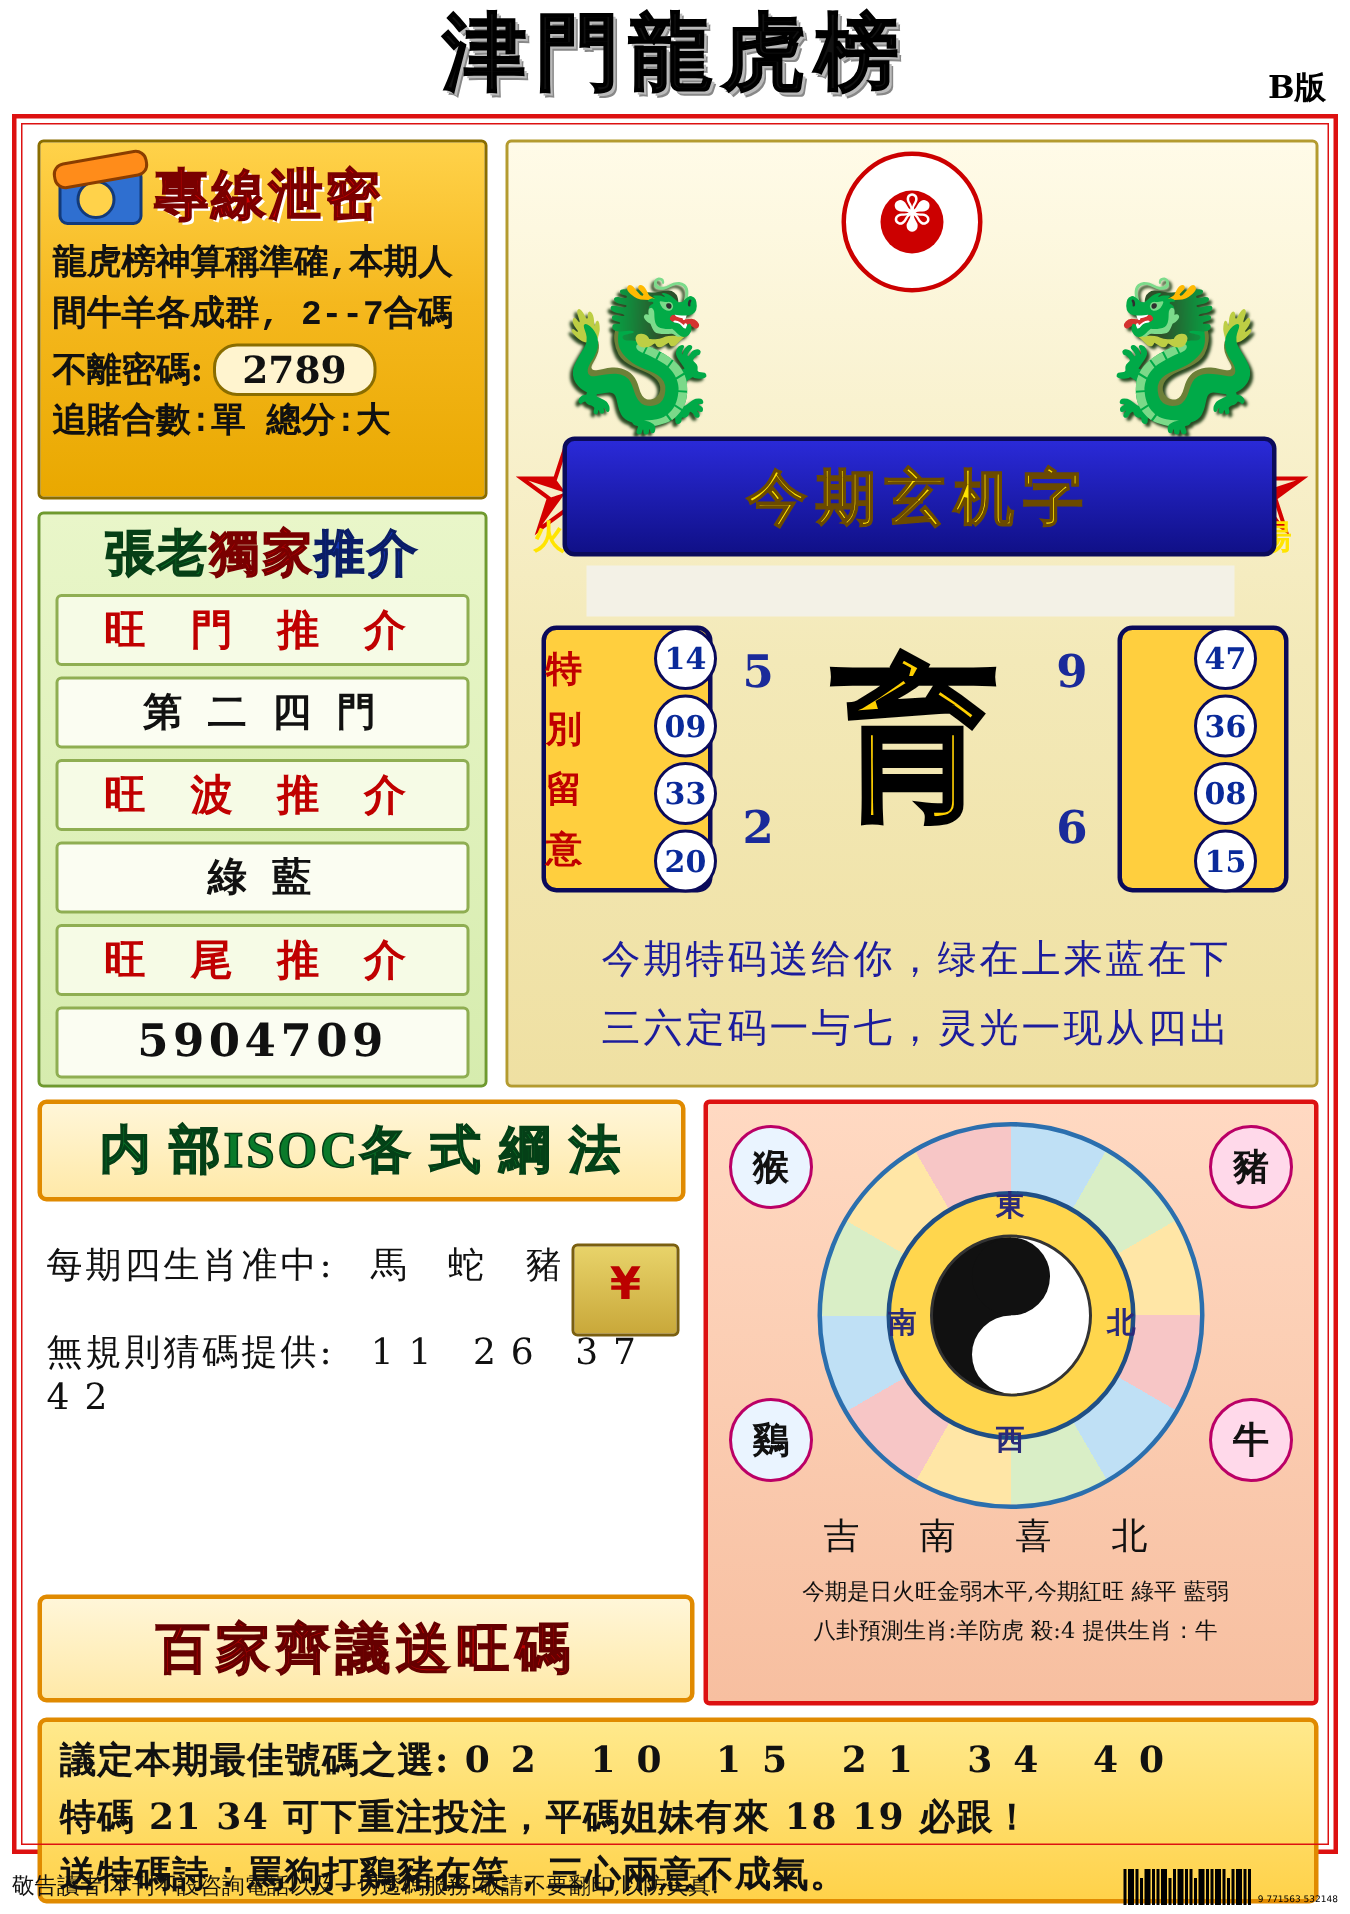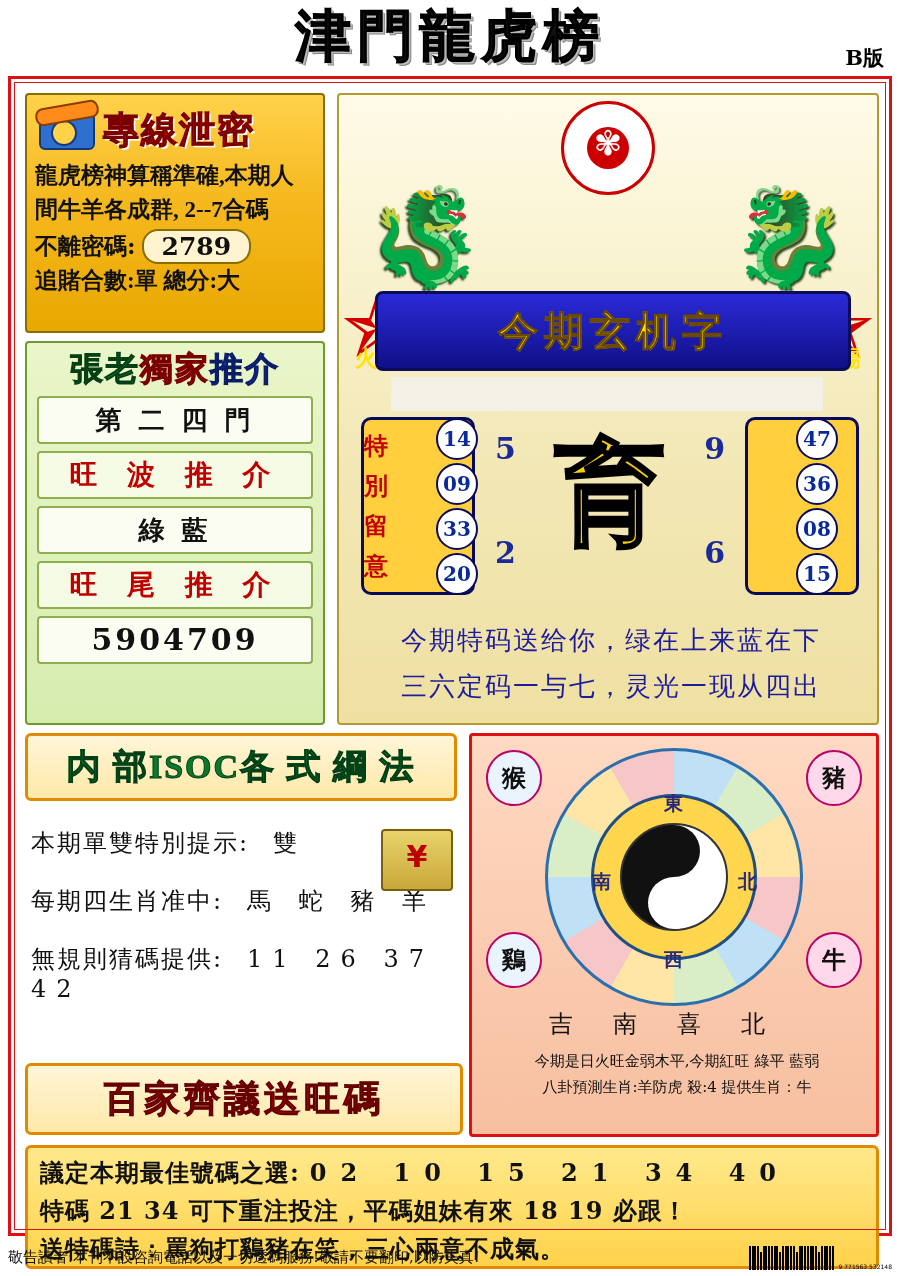--- a/index.html
+++ b/index.html
@@ -59,21 +59,21 @@
   .phone-ico .dial{position:absolute;left:16px;top:16px;width:22px;height:22px;border-radius:50%;background:#ffd24a;border:2px solid #123a7a;}
   .phone-ico .handset{position:absolute;left:0px;top:0px;width:60px;height:14px;background:#ff8c1a;border:2px solid #8a3d00;border-radius:8px;transform:rotate(-10deg);}
   .hotline-title{
     font-family:"DejaVu Serif","Liberation Serif",serif;
     font-size:36px;font-weight:bold;color:#d40000;
     -webkit-text-stroke:1px #7a0000;
     text-shadow:2px 2px 0 #fff;
     letter-spacing:2px;margin-left:6px;
   }
   .hotline-line{
-    font-family:Liberation Serif, serif;
+    font-family:Liberation Mono, monospace;
     font-size:23px;color:#111;line-height:34px;font-weight:bold;
   }
   .secret-row{display:flex;align-items:center;margin-top:2px;}
   .secret-label{font-family:"DejaVu Serif","Liberation Serif",serif;font-size:23px;font-weight:bold;color:#111;}
   .secret-pill{
     margin-left:6px;background:#fff4cf;border:2px solid #8a6d00;border-radius:16px;
     padding:1px 18px;font-size:25px;font-weight:bold;color:#111;
     font-family:"DejaVu Serif","Liberation Serif",serif;
   }
 
@@ -310,20 +310,21 @@
         <span class="secret-label">不離密碼:</span>
         <span class="secret-pill">2789</span>
       </div>
       <div class="hotline-line">追賭合數:單   總分:大</div>
     </div>
 
     <div class="box zhanglao">
       <div class="zl-head">
         <span class="g">張老</span><span class="r">獨家</span><span class="b">推介</span>
       </div>
+      <div class="zl-row red">旺 門 推 介</div>
       <div class="zl-row val">第 二 四 門</div>
       <div class="zl-row red">旺 波 推 介</div>
       <div class="zl-row val">綠    藍</div>
       <div class="zl-row red">旺 尾 推 介</div>
       <div class="zl-row val num">5904709</div>
     </div>
 
     <div class="box dragonbox">
       <div class="logo-circle">
         <div class="bauhinia"></div>
@@ -370,23 +371,20 @@
       <div class="poem">
         <div>今期特码送给你，绿在上来蓝在下</div>
         <div>三六定码一与七，灵光一现从四出</div>
       </div>
     </div>
 
     <div class="box isoc">
       <div class="isoc-head">
         <span>内 部ISOC各 式 綱 法</span>
       </div>
-      <div class="isoc-line">
-        <span>本期單雙特別提示:</span><span class="v">雙</span>
-      </div>
       <div class="money-ico"></div>
       <div class="isoc-line">
         <span>每期四生肖准中:</span><span class="v">馬  蛇  豬  羊</span>
       </div>
       <div class="isoc-line">
         <span>無規則猜碼提供:</span><span class="v">11 26 37 42</span>
       </div>
       <div class="isoc-foot">
         <span>百家齊議送旺碼</span>
       </div>

